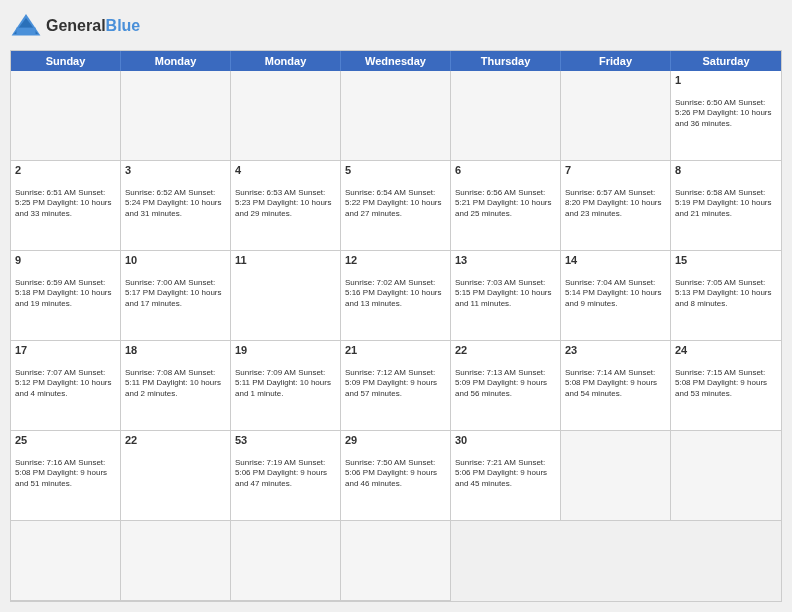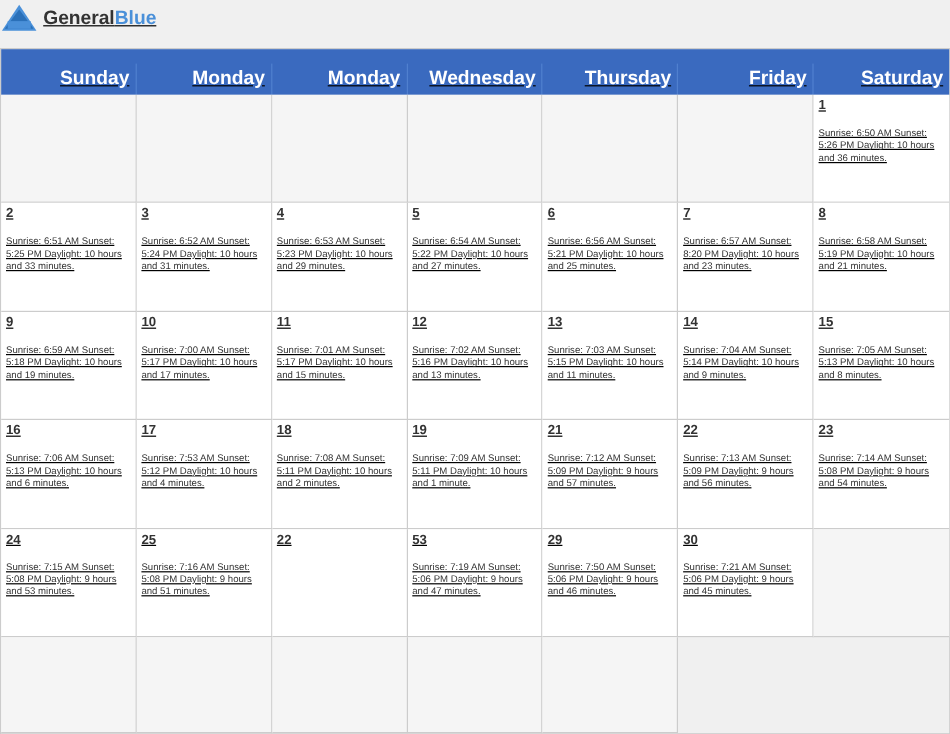--- a/index.html
+++ b/index.html
@@ -9,21 +9,21 @@
       width: 792px;
       height: 612px;
       overflow: hidden;
     }
     .page {
       width: 792px;
       height: 612px;
       background: #f0f0f0;
       display: flex;
       flex-direction: column;
-      text-decoration: underline;
+      padding: 10px;
     }
     .header {
       display: flex;
       justify-content: space-between;
       align-items: flex-start;
       margin-bottom: 8px;
     }
     .logo {
       display: flex;
       align-items: center;
@@ -59,26 +59,25 @@
       flex-direction: column;
       border: 1px solid #ccc;
     }
     .day-headers {
       display: grid;
       grid-template-columns: repeat(7, 1fr);
       background: #3a6abf;
     }
     .day-header {
       color: #fff;
-      font-size: 16px;
+      font-size: 11px;
       font-weight: bold;
       padding: 4px 5px;
-      text-align: right;
+      text-align: center;
       border-right: 1px solid #5080cf;
-      margin-top: 12px;
     }
     .day-header:last-child { border-right: none; }
     .calendar-grid {
       display: grid;
       grid-template-columns: repeat(7, 1fr);
       grid-template-rows: repeat(5, 1fr);
       flex: 1;
     }
     .cell {
       border-right: 1px solid #ccc;
@@ -209,24 +208,20 @@
         </div>
         <div class="cell">
           <span class="cell-number">10</span>
           <div class="cell-info">Sunrise: 7:00 AM
 Sunset: 5:17 PM
 Daylight: 10 hours
 and 17 minutes.</div>
         </div>
         <div class="cell">
           <span class="cell-number">11</span>
-          <div class="cell-info">Sunrise: 7:01 AM
-Sunset: 5:17 PM
-Daylight: 10 hours
-and 15 minutes.</div>
         </div>
         <div class="cell">
           <span class="cell-number">12</span>
           <div class="cell-info">Sunrise: 7:02 AM
 Sunset: 5:16 PM
 Daylight: 10 hours
 and 13 minutes.</div>
         </div>
         <div class="cell">
           <span class="cell-number">13</span>
@@ -243,29 +238,22 @@
 and 9 minutes.</div>
         </div>
         <div class="cell">
           <span class="cell-number">15</span>
           <div class="cell-info">Sunrise: 7:05 AM
 Sunset: 5:13 PM
 Daylight: 10 hours
 and 8 minutes.</div>
         </div>
         <div class="cell">
-          <span class="cell-number">16</span>
-          <div class="cell-info">Sunrise: 7:06 AM
-Sunset: 5:13 PM
-Daylight: 10 hours
-and 6 minutes.</div>
-        </div>
-        <div class="cell">
           <span class="cell-number">17</span>
-          <div class="cell-info">Sunrise: 7:53 AM
+          <div class="cell-info">Sunrise: 7:07 AM
 Sunset: 5:12 PM
 Daylight: 10 hours
 and 4 minutes.</div>
         </div>
         <div class="cell">
           <span class="cell-number">18</span>
           <div class="cell-info">Sunrise: 7:08 AM
 Sunset: 5:11 PM
 Daylight: 10 hours
 and 2 minutes.</div>

